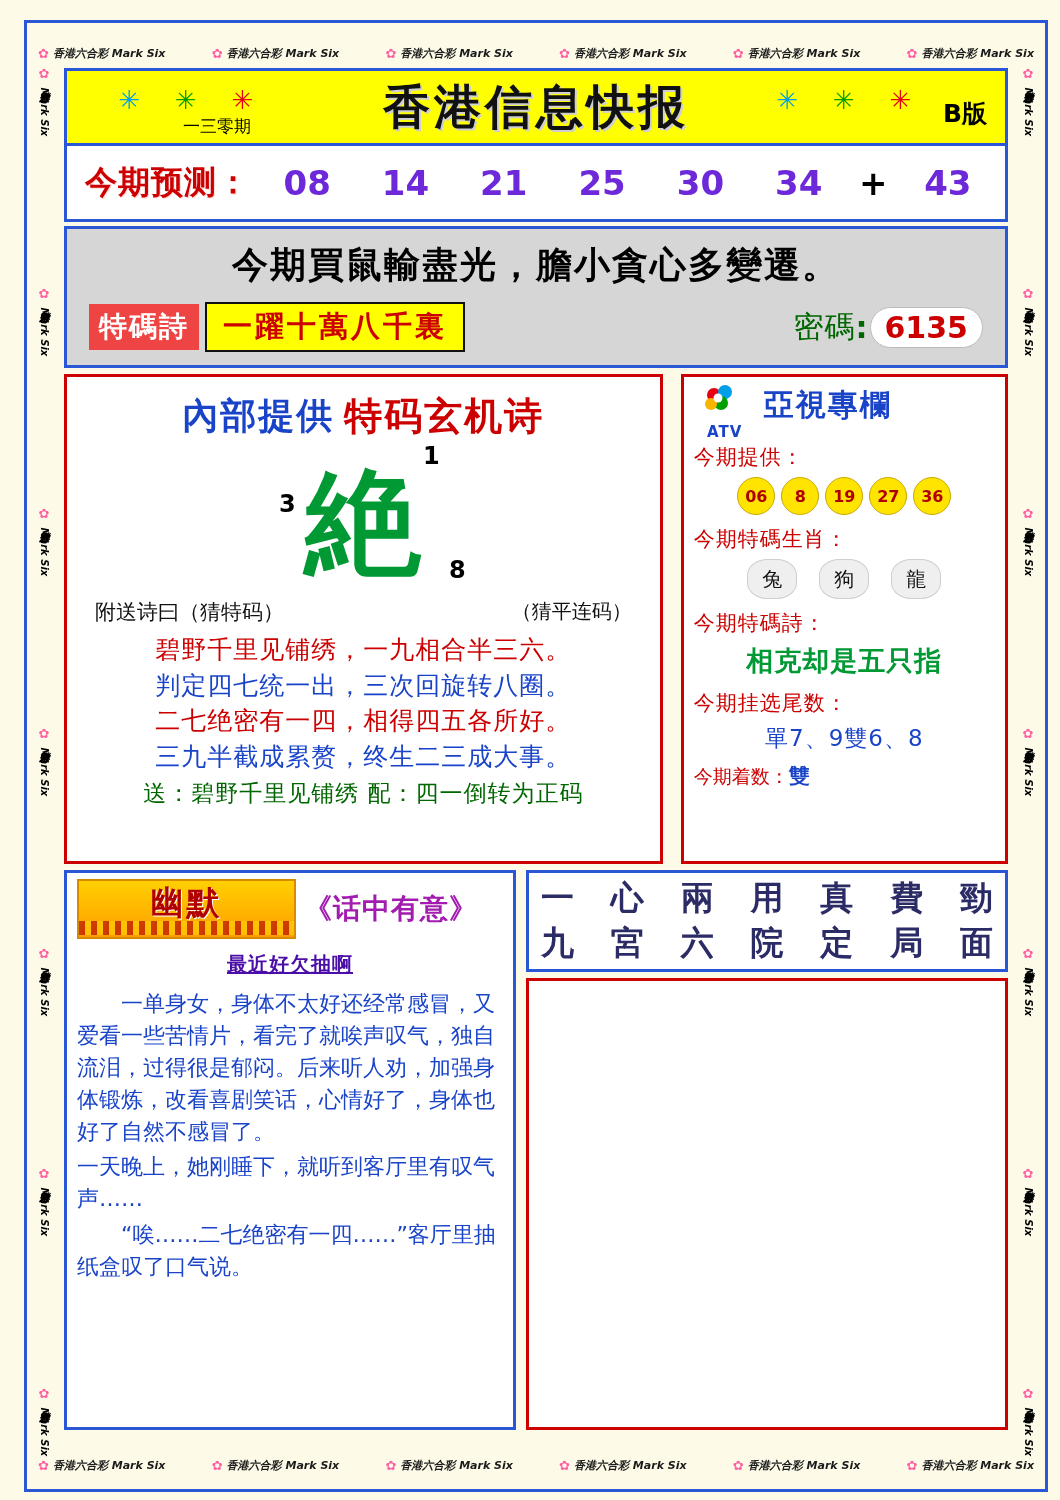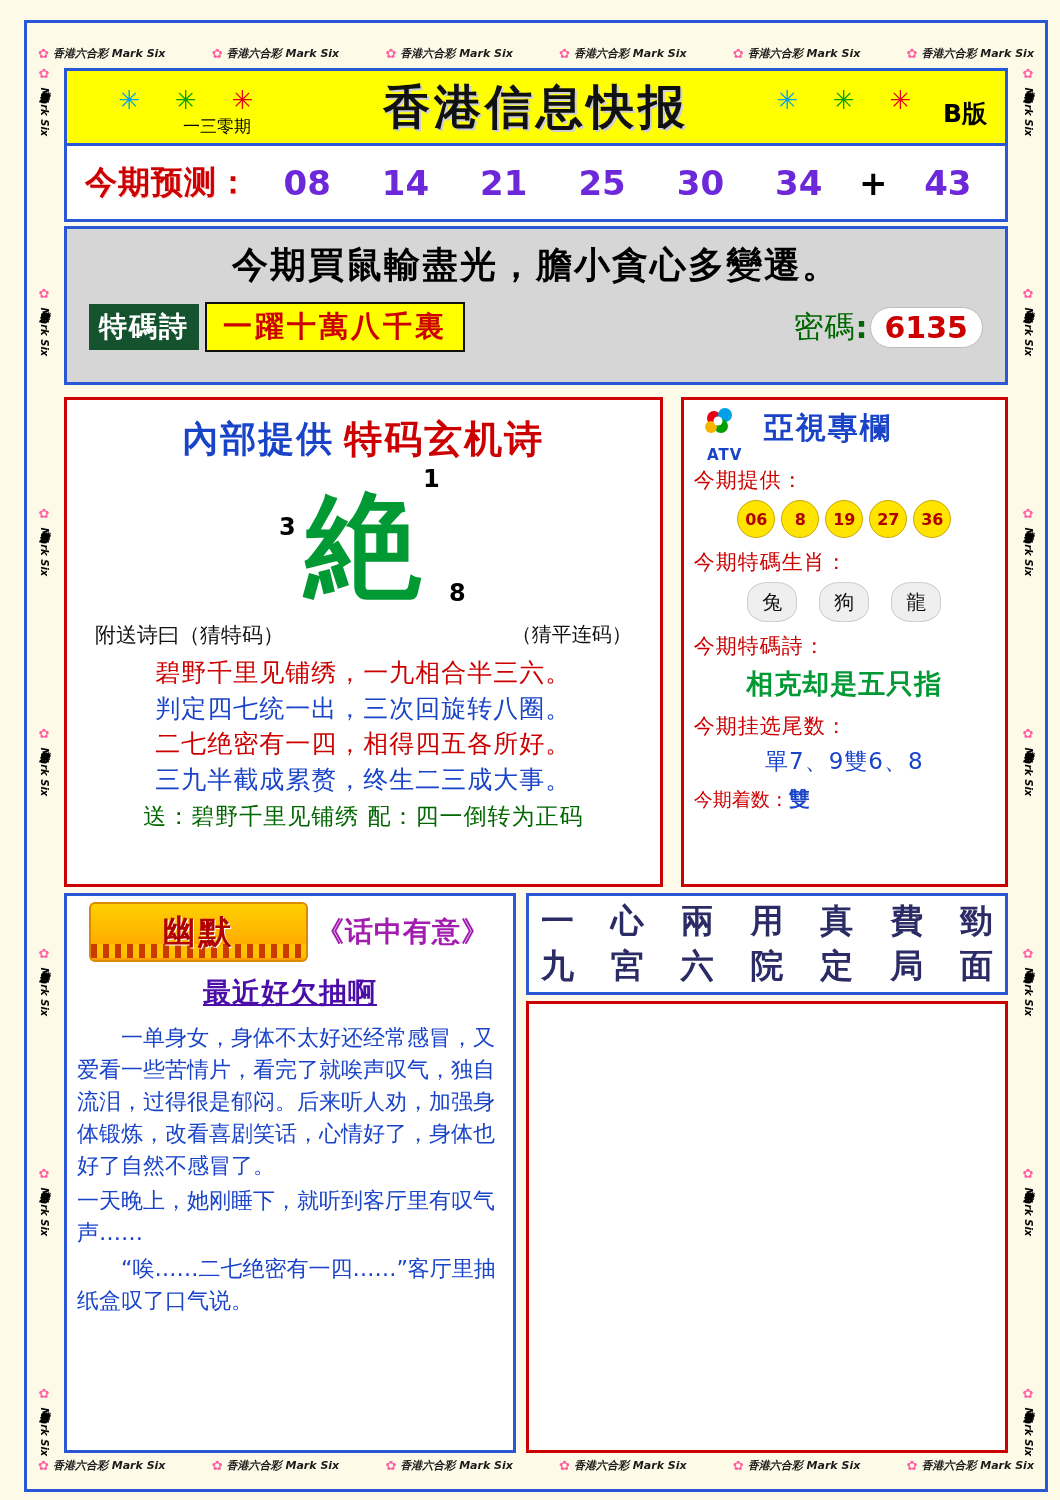--- a/index.html
+++ b/index.html
@@ -80,44 +80,44 @@
     position:absolute;width:56px;height:56px;left:50%;top:50%;
     transform:translate(-50%,-50%);
     background:#b9bcd8;z-index:-1;
     clip-path:polygon(50% 0%,61% 35%,98% 35%,68% 57%,79% 91%,50% 70%,21% 91%,32% 57%,2% 35%,39% 35%);
   }
   .pn-wrap{position:relative;display:flex;align-items:center;justify-content:center;width:76px;height:60px;}
   .plus{font-size:34px;font-weight:bold;color:#000;}
 
   
   .grey-box{
-    position:relative;margin-top:4px;height:159px;background:#d6d6d6;
+    position:relative;margin-top:4px;height:142px;background:#d6d6d6;
     border:3px solid #2a57d6;box-sizing:border-box;
   }
   .grey-line{
     text-align:center;font-size:36px;font-weight:bold;color:#000;padding-top:12px;letter-spacing:2px;
   }
   .grey-row2{display:flex;align-items:center;margin-top:12px;padding:0 22px;}
   .tag-black{
-    background:#14532d;color:#fff;font-size:28px;font-weight:bold;padding:4px 10px;letter-spacing:2px;
+    background:#ef4444;color:#fff;font-size:28px;font-weight:bold;padding:4px 10px;letter-spacing:2px;
   }
   .tag-yellow{
     background:#ffff00;border:2px solid #111;color:#cc0000;font-size:29px;font-weight:bold;
     padding:3px 16px;margin-left:6px;letter-spacing:3px;
   }
   .mima{margin-left:auto;display:flex;align-items:center;}
   .mima-label{font-size:30px;font-weight:normal;color:#006600;letter-spacing:1px;}
   .mima-val{
     background:#fff;border-radius:50%/50%;border:1px solid #bbb;
     font-size:30px;font-weight:bold;color:#cc0000;padding:2px 14px;margin-left:2px;
     border-radius:30px;
   }
 
   
-  .mid{display:flex;gap:18px;margin-top:12px;}
+  .mid{display:flex;gap:18px;margin-top:6px;}
   .left-box{
     width:604px;height:490px;background:#fff;border:3px solid #cc0000;box-sizing:border-box;
     position:relative;
   }
   .lb-title{display:flex;align-items:center;justify-content:center;margin-top:14px;gap:10px;}
   .lb-t1{font-size:36px;font-weight:bold;color:#1a44c8;letter-spacing:2px;}
   .lb-t2{font-size:38px;font-weight:bold;color:#cc0000;letter-spacing:2px;}
   .big-char-wrap{position:relative;height:150px;}
   .big-char{
     position:absolute;left:50%;top:4px;transform:translateX(-50%);
@@ -163,37 +163,37 @@
   .rb-last b{color:#1a44c8;font-size:21px;}
 
   
   .bot{display:flex;gap:10px;margin-top:6px;}
   .humor-box{
     width:452px;height:560px;background:#fff;border:3px solid #2a57d6;box-sizing:border-box;
     padding:6px 10px;position:relative;
   }
   .humor-head{display:flex;align-items:center;gap:8px;}
   .humor-logo{
-    width:215px;height:56px;border-radius:6px;
+    width:215px;height:56px;border-radius:0;
     background:linear-gradient(#ffd000,#ff9d00);
-    border:2px solid #d88a00;display:flex;align-items:center;justify-content:center;
-    position:relative;overflow:hidden;margin-left:12px;
+    border:2px solid #d88a00;display:flex;align-items:flex-start;justify-content:center;
+    position:relative;overflow:hidden;
   }
   .humor-logo span{
     font-size:33px;font-weight:bold;color:#b10000;letter-spacing:3px;
     text-shadow:1px 1px 0 #fff;z-index:2;
   }
   .humor-logo:after{
     content:"";position:absolute;left:0;bottom:2px;width:100%;height:14px;
     background:repeating-linear-gradient(90deg,#b10000 0 6px,#ffd000 6px 12px);
     opacity:.65;
   }
   .humor-sub{font-size:28px;font-weight:bold;color:#a21caf;letter-spacing:1px;}
   .humor-title{
-    text-align:center;font-size:28px;font-weight:bold;color:#4b0ea8;
+    text-align:center;font-size:20px;font-weight:bold;color:#4b0ea8;
     text-decoration:underline;margin-top:12px;letter-spacing:1px;
   }
   .humor-body{margin-top:10px;font-size:22px;color:#1a44c8;line-height:1.45;letter-spacing:0px;}
   .humor-body p{margin:4px 0;}
   .indent{text-indent:2em;}
 
   .right-col{width:482px;display:flex;flex-direction:column;gap:6px;}
   .calli-box{
     height:102px;background:#fff;border:3px solid #2a57d6;box-sizing:border-box;
     display:flex;flex-direction:column;justify-content:center;padding:2px 12px;

